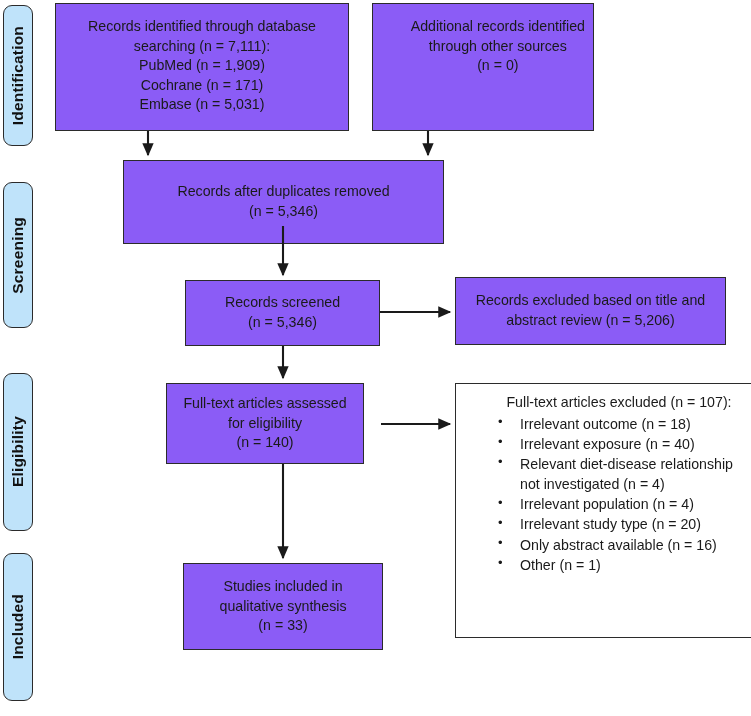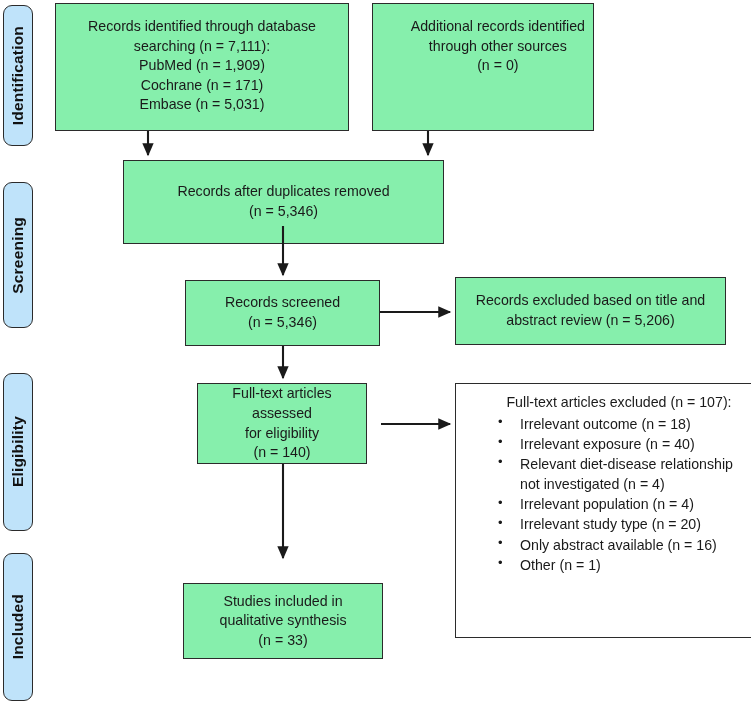--- a/index.html
+++ b/index.html
@@ -39,21 +39,21 @@
     letter-spacing: 0.2px;
     color: #111111;
     white-space: nowrap;
     line-height: 1;
   }
 
   
   .flow-box {
     position: absolute;
     box-sizing: border-box;
-    background: #86efac;
+    background: #8b5cf6;
     border: 1.7px solid #2b2b2b;
     display: flex;
     align-items: center;
     justify-content: center;
     text-align: center;
     padding: 4px 8px;
   }
   .flow-box .box-text {
     font-size: 14.2px;
     line-height: 1.38;
@@ -155,41 +155,41 @@
   <div class="flow-box" style="left:185px; top:280px; width:195px; height:66px;">
     <span class="box-text">Records screened
 (n = 5,346)</span>
   </div>
 
   <div class="flow-box" style="left:455px; top:277px; width:271px; height:68px;">
     <span class="box-text">Records excluded based on title and
 abstract review (n = 5,206)</span>
   </div>
 
-  <div class="flow-box" style="left:197px; top:383px; width:170px; height:81px;justify-content:flex-end;">
+  <div class="flow-box" style="left:166px; top:383px; width:198px; height:81px;">
     <span class="box-text">Full-text articles assessed
 for eligibility
 (n = 140)</span>
   </div>
 
   <div class="list-box" style="left:455px; top:383px; width:322px; height:255px;">
     <div class="list-heading">Full-text articles excluded (n = 107):</div>
     <ul>
       <li>Irrelevant outcome (n = 18)</li>
       <li>Irrelevant exposure (n = 40)</li>
       <li style="white-space:pre-line;">Relevant diet-disease relationship
 not investigated (n = 4)</li>
       <li>Irrelevant population (n = 4)</li>
       <li>Irrelevant study type (n = 20)</li>
       <li>Only abstract available (n = 16)</li>
       <li>Other (n = 1)</li>
     </ul>
   </div>
 
-  <div class="flow-box" style="left:183px; top:563px; width:200px; height:76px;margin-top:20px;">
+  <div class="flow-box" style="left:183px; top:563px; width:200px; height:87px;">
     <span class="box-text">Studies included in
 qualitative synthesis
 (n = 33)</span>
   </div>
 
   <div class="connector" style="left:0; top:0; width:751px; height:716px;">
     <svg width="751" height="716" viewBox="0 0 751 716" xmlns="http://www.w3.org/2000/svg">
       <defs>
         <marker id="arrowhead" markerWidth="7" markerHeight="7" refX="5.6" refY="3.1" orient="auto" markerUnits="strokeWidth">
           <path d="M0,0.4 L6.2,3.1 L0,5.8 z" fill="#1a1a1a"></path>

